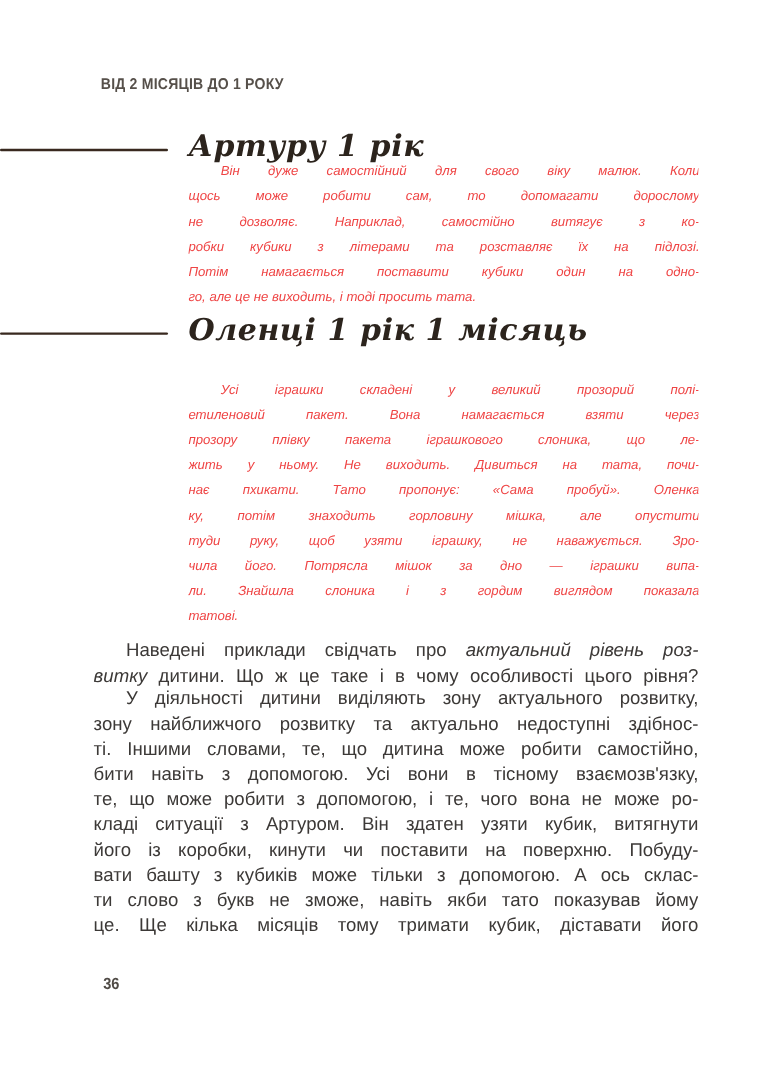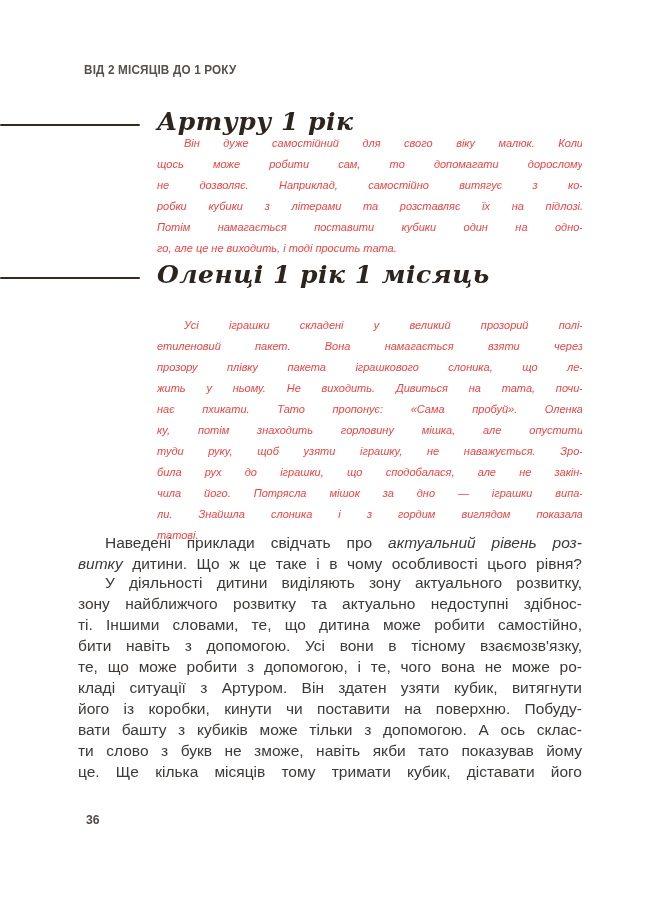--- a/index.html
+++ b/index.html
@@ -91,21 +91,20 @@
   <div class="rule rule-2"></div>
   <div class="script-heading heading-2">Оленці 1 рік 1 місяць</div>
   <div class="example-block example-2 end-left">
       <div class="tline">Усі іграшки складені у великий прозорий полі-</div>
       <div class="tline">етиленовий пакет. Вона намагається взяти через</div>
       <div class="tline">прозору плівку пакета іграшкового слоника, що ле-</div>
       <div class="tline">жить у ньому. Не виходить. Дивиться на тата, почи-</div>
       <div class="tline">нає пхикати. Тато пропонує: «Сама пробуй». Оленка</div>
       <div class="tline">ку, потім знаходить горловину мішка, але опустити</div>
       <div class="tline">туди руку, щоб узяти іграшку, не наважується. Зро-</div>
-      <div class="tline">била рух до іграшки, що сподобалася, але не закін-</div>
       <div class="tline">чила його. Потрясла мішок за дно — іграшки випа-</div>
       <div class="tline">ли. Знайшла слоника і з гордим виглядом показала</div>
       <div class="tline">татові.</div>
     </div>
 
   <div class="body-para para-1">
       <div class="tline">Наведені приклади свідчать про <em>актуальний рівень роз-</em></div>
       <div class="tline"><em>витку</em> дитини. Що ж це таке і в чому особливості цього рівня?</div>
     </div>
 

